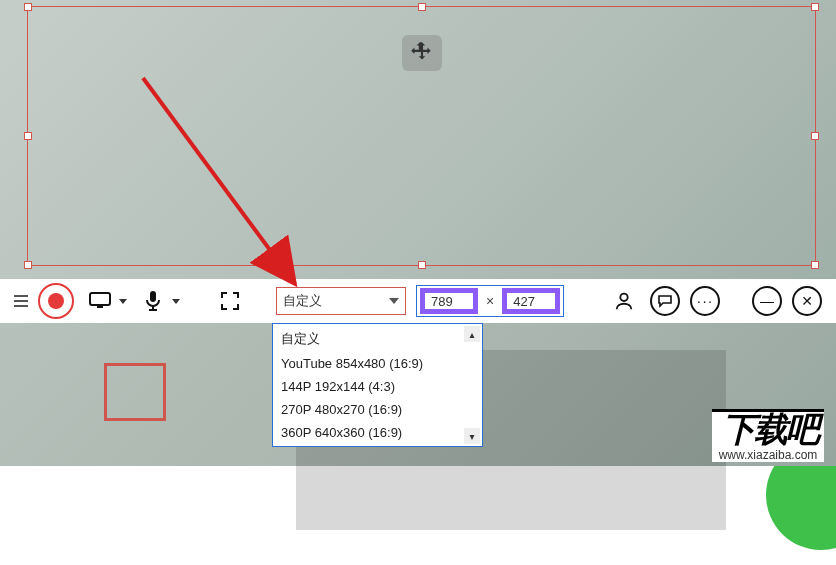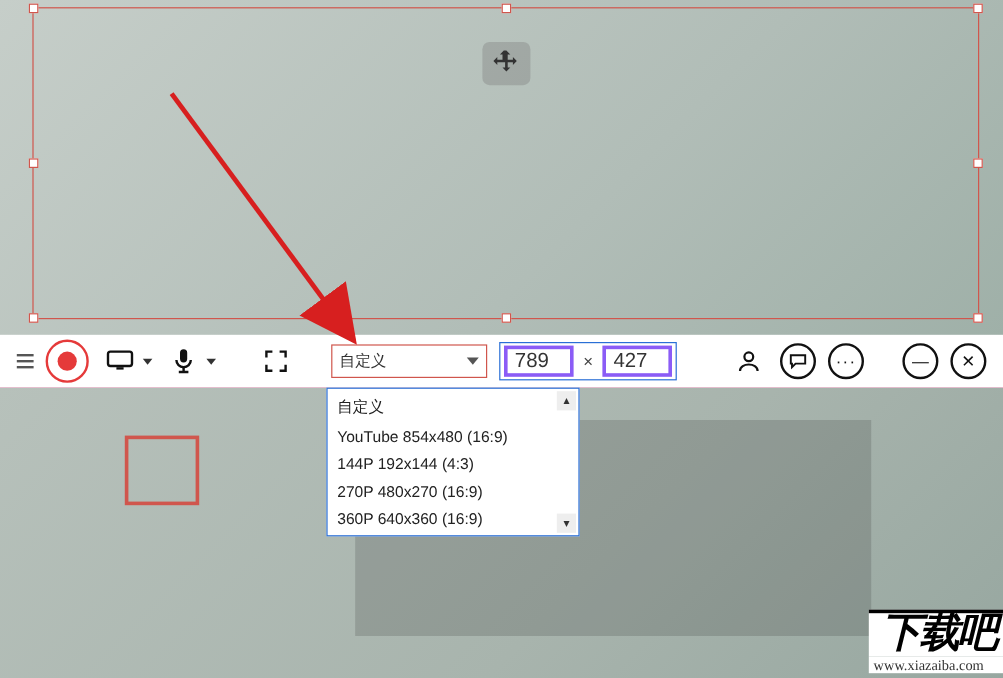--- a/index.html
+++ b/index.html
@@ -1,17 +1,17 @@
 <!DOCTYPE html>
 <html><head>
 <meta charset="utf-8">
 <style>
   * { box-sizing: border-box; margin: 0; padding: 0; }
   html, body { width: 836px; height: 565px; overflow: hidden; font-family: "Microsoft YaHei", Arial, sans-serif; }
-  .stage { position: relative; width: 836px; height: 565px; background: #be185d; }
+  .stage { position: relative; width: 836px; height: 466px; background: #be185d; }
   .bg-shape { position: absolute; }
   .green-circle { border-radius: 50%; background: #3fc04a; }
   .toolbar {
     position: absolute; left: 0; right: 0; top: 279px; height: 44px;
     background: #fff; display: flex; align-items: center; gap: 10px;
     padding: 0 14px; z-index: 20;
   }
   .menu-icon { display:flex; flex-direction:column; gap:3px; width:14px; }
   .menu-icon span { height:2px; background:#555; display:block; }
   .record-btn {
@@ -23,21 +23,21 @@
   .tb-icon { width: 32px; height:28px; display:flex; align-items:center; justify-content:center; color:#222; cursor:pointer; }
   .tb-icon svg { display:block; }
   .caret { width:0; height:0; border-left:4px solid transparent; border-right:4px solid transparent; border-top:5px solid #333; margin-left:3px;}
   .tb-group { display:flex; align-items:center; }
   .dropdown {
     border:1px solid #d0564d; height:28px; width:130px; display:flex; align-items:center;
     padding: 0 6px; font-size:13px; color:#333; cursor:pointer; background:#fff;
   }
   .dropdown .lbl { flex:1; }
   .dropdown .dd-caret { width:0;height:0;border-left:5px solid transparent;border-right:5px solid transparent;border-top:6px solid #555; }
-  .dim-input { border:3px solid #8b5cf6; height:26px; width:58px; font-size:17px; padding:0 6px; color:#333; }
+  .dim-input { border:5px solid #8b5cf6; height:26px; width:58px; font-size:13px; padding:0 6px; color:#333; }
   .dim-sep { color:#444; font-size:14px; padding:0 4px; }
   .dim-group { display:flex; align-items:center; border:1px solid #2a6fd6; padding:2px 3px; gap:4px; }
   .circle-btn {
     width:30px; height:30px; border-radius:50%; border:2px solid #111;
     display:flex; align-items:center; justify-content:center; cursor:pointer;
     font-size:14px; color:#111; background:#fff;
   }
   .spacer { flex:1; }
   .dropdown-list {
     position:absolute; top:323px; left:272px; width:211px; background:#fff;
@@ -62,22 +62,22 @@
   .crop-region .h-ml{top:calc(50% - 4px);left:-4px;} .crop-region .h-mr{top:calc(50% - 4px);right:-4px;}
   .crop-region .h-bl{bottom:-4px;left:-4px;} .crop-region .h-bm{bottom:-4px;left:calc(50% - 4px);} .crop-region .h-br{bottom:-4px;right:-4px;}
   .move-badge {
     position:absolute; top:28px; left:calc(50% - 20px); width:40px; height:36px;
     background:rgba(120,120,120,0.35); border-radius:6px; display:flex; align-items:center; justify-content:center;
     pointer-events:auto; cursor:move;
   }
   .move-badge svg{display:block;}
   .big-arrow { position:absolute; z-index:25; top:70px; left:135px; width:180px; height:230px; pointer-events:none;}
   .watermark {
-    position:absolute; right:0; bottom:4px; z-index:40; color:#000;
-    text-align:left; line-height:1;font-family:Liberation Serif, serif;
+    position:absolute; right:12px; bottom:4px; z-index:40; color:#000;
+    text-align:center; line-height:1;
   }
   .watermark .big { font-size:34px; font-weight:900; font-style:italic; letter-spacing:-2px;
     background:#fff; display:inline-block; padding:0 6px 2px 10px; border-top:3px solid #000;}
   .watermark .url { font-size:12px; color:#333; background:#fff; display:block; padding:1px 4px;}
   .red-rect { position:absolute; border:2px solid #d0564d; }
 </style>
 </head>
 <body>
 
 <div class="stage">

